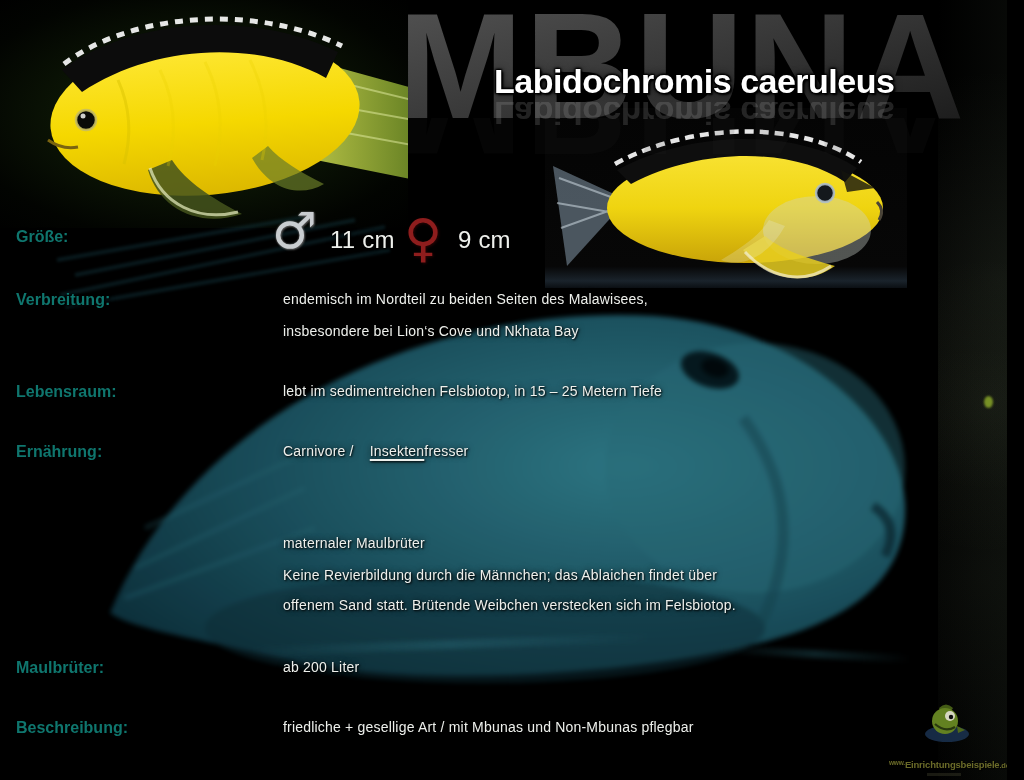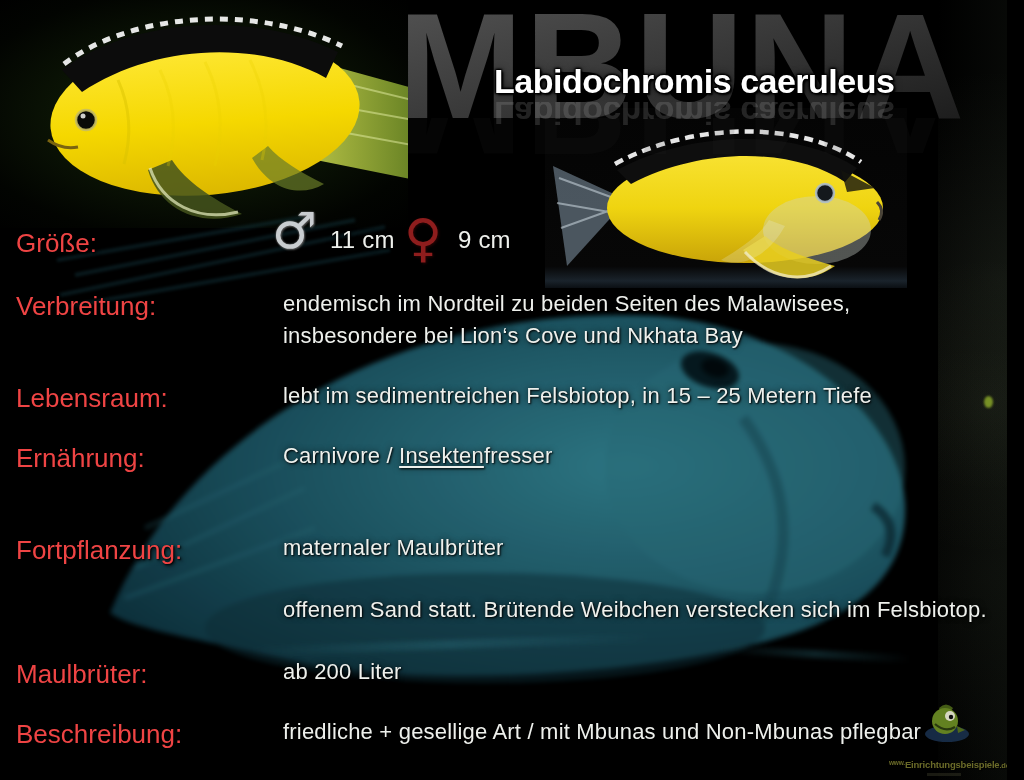--- a/index.html
+++ b/index.html
@@ -40,25 +40,25 @@
   .map-strip{left:938px;top:0;width:86px;height:780px;z-index:1;
     background:
       radial-gradient(circle at 70% 36%, rgba(130,150,120,.10), transparent 42%),
       radial-gradient(circle at 58% 52%, rgba(150,170,120,.08), transparent 36%),
       radial-gradient(circle at 55% 74%, rgba(120,140,110,.07), transparent 40%),
       linear-gradient(90deg, rgba(0,0,0,0) 0%, rgba(26,32,24,.30) 85%);}
   .map-dot{left:984px;top:396px;width:9px;height:12px;border-radius:50%;
     background:#8fae2a;filter:blur(1px);opacity:.8;z-index:2;}
 
   
-  .lbl{left:16px;z-index:7;font-size:26px;font-weight:normal;color:#ef4444;white-space:nowrap;
+  .lbl{left:16px;z-index:7;font-size:16px;font-weight:bold;color:#0f766e;white-space:nowrap;
     text-shadow:1px 1px 2px #000,2px 2px 4px rgba(0,0,0,.85);}
-  .val{left:283px;z-index:7;font-size:22px;color:#eef0ec;white-space:nowrap;letter-spacing:.2px;
+  .val{left:283px;z-index:7;font-size:14px;color:#eef0ec;white-space:nowrap;letter-spacing:.2px;
     text-shadow:1px 1px 2px #000,0 0 6px rgba(0,0,0,.7);}
-  .u{text-decoration:underline;text-underline-offset:3px;text-decoration-thickness:2px;}
+  .u{text-decoration:underline;text-underline-offset:3px;text-decoration-thickness:2px;margin-left:12px;}
 
   .y-groesse{top:228px;} .y-male-sym{top:202px;left:272px;} .y-male-val{top:226px;left:330px;text-align:center;}
   .y-fem-sym{top:208px;left:404px;} .y-fem-val{top:226px;left:458px;}
   .y-verb{top:291px;} .y-verb2{top:323px;}
   .y-leb{top:383px;}
   .y-ern{top:443px;} .y-ern2{top:475px;}
   .y-fort{top:535px;} .y-fort2{top:567px;} .y-fort3{top:597px;text-align:right;}
   .y-beck{top:659px;}
   .y-besch{top:719px;}
 
@@ -180,22 +180,22 @@
   <div class="abs lbl y-verb">Verbreitung:</div>
   <div class="abs val y-verb">endemisch im Nordteil zu beiden Seiten des Malawisees,</div>
   <div class="abs val y-verb2">insbesondere bei Lion‘s Cove und Nkhata Bay</div>
 
   <div class="abs lbl y-leb">Lebensraum:</div>
   <div class="abs val y-leb">lebt im sedimentreichen Felsbiotop, in 15 – 25 Metern Tiefe</div>
 
   <div class="abs lbl y-ern">Ernährung:</div>
   <div class="abs val y-ern"><span>Carnivore / </span><span class="u">Insekten</span><span>fresser</span></div>
 
-  <div class="abs lbl y-fort">Fortpflanzung:</div>
   <div class="abs val y-fort">maternaler Maulbrüter</div>
+  <div class="abs val y-fort2">Keine Revierbildung durch die Männchen; das Ablaichen findet über</div>
   <div class="abs val y-fort3">offenem Sand statt. Brütende Weibchen verstecken sich im Felsbiotop.</div>
 
   <div class="abs lbl y-beck">Maulbrüter:</div>
   <div class="abs val y-beck">ab 200 Liter</div>
 
   <div class="abs lbl y-besch">Beschreibung:</div>
   <div class="abs val y-besch">friedliche + gesellige Art / mit Mbunas und Non-Mbunas pflegbar</div>
 
   <div class="abs site-mark">
     <svg width="48" height="42" viewBox="0 0 48 42" style="position:absolute;left:34px;top:4px;">

